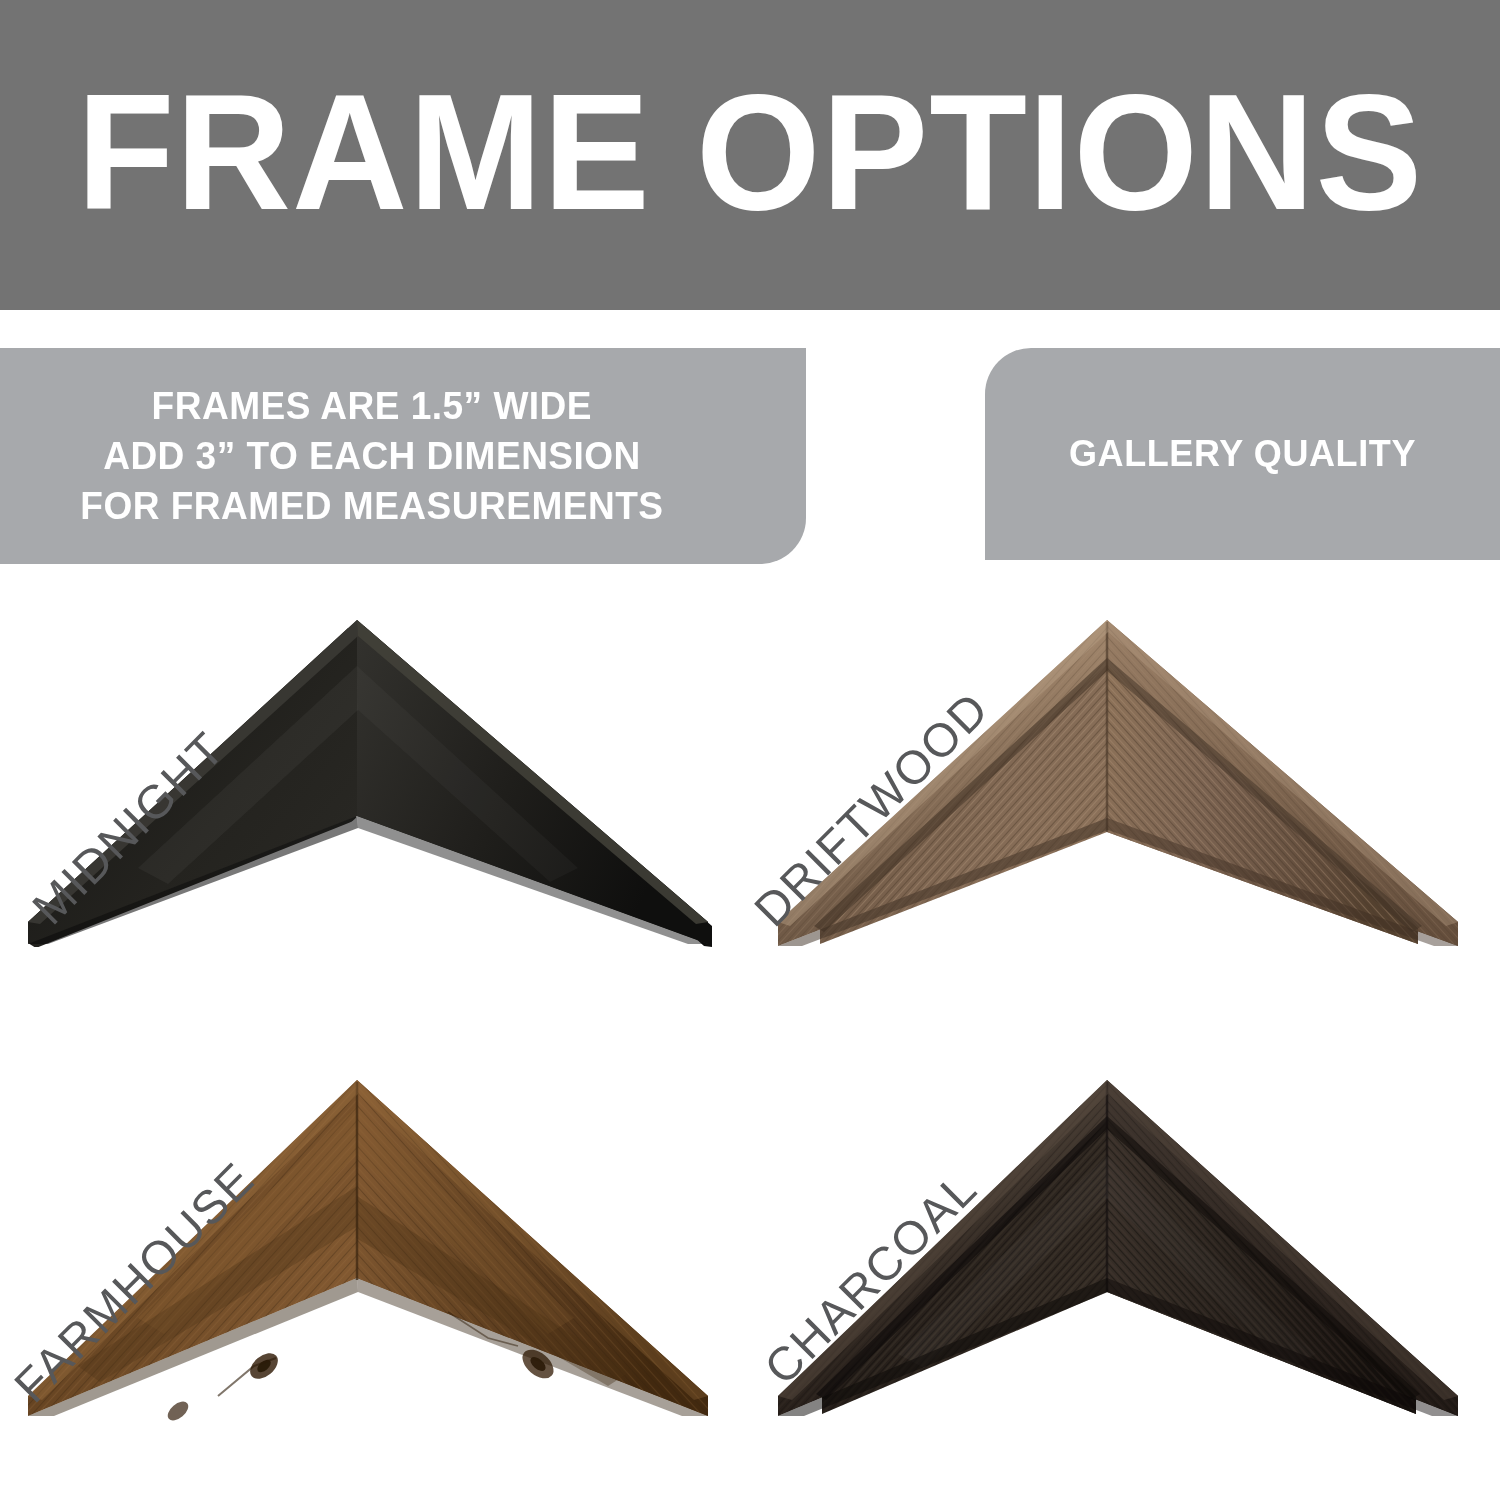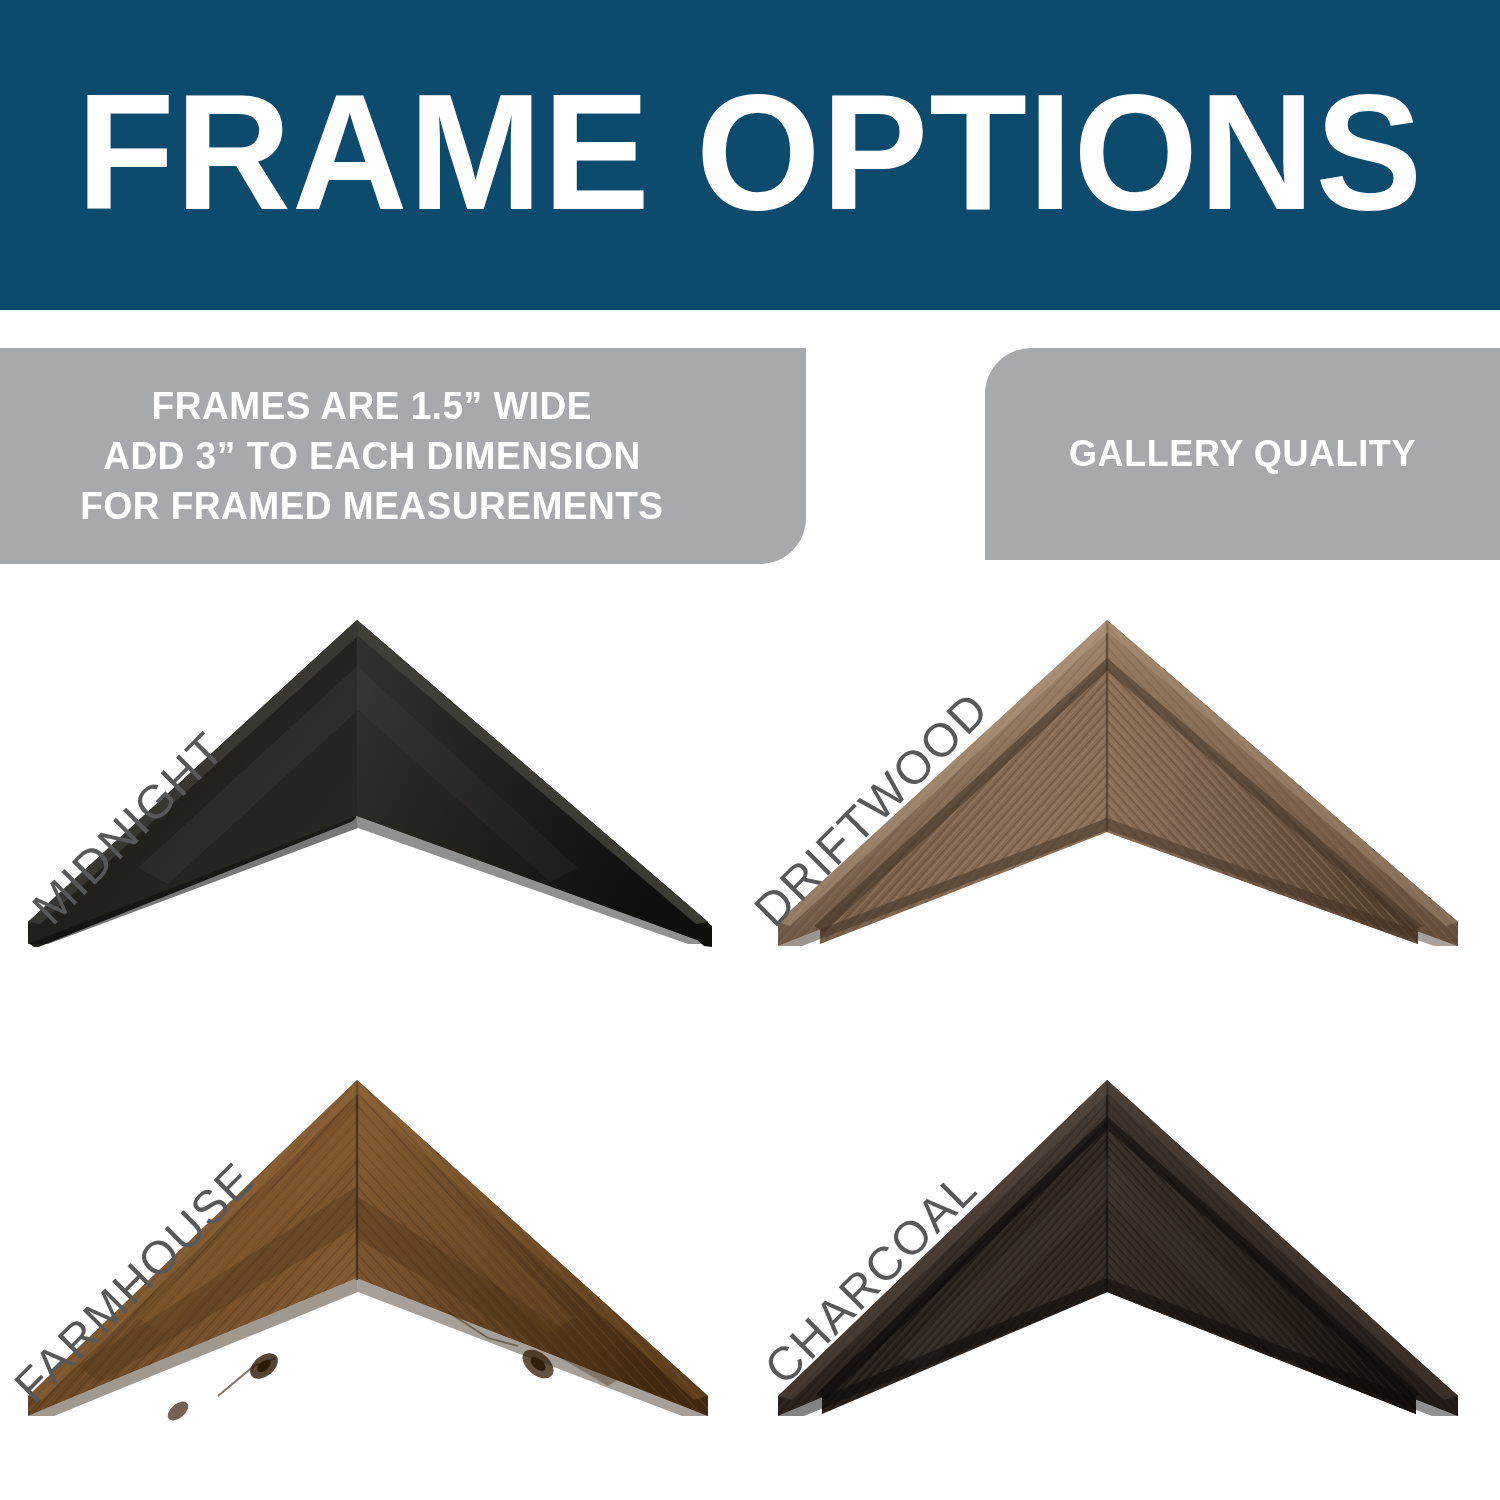--- a/index.html
+++ b/index.html
@@ -17,21 +17,21 @@
     -webkit-font-smoothing: antialiased;
   }
 
   
   .header-banner {
     position: absolute;
     left: 0;
     top: 0;
     width: 1500px;
     height: 310px;
-    background: #0c4a6e;
+    background: #737373;
     display: flex;
     align-items: center;
     justify-content: center;
   }
   .header-title {
     font-family: "Liberation Sans", sans-serif;
     font-weight: bold;
     font-size: 165px;
     line-height: 1;
     letter-spacing: 1px;

